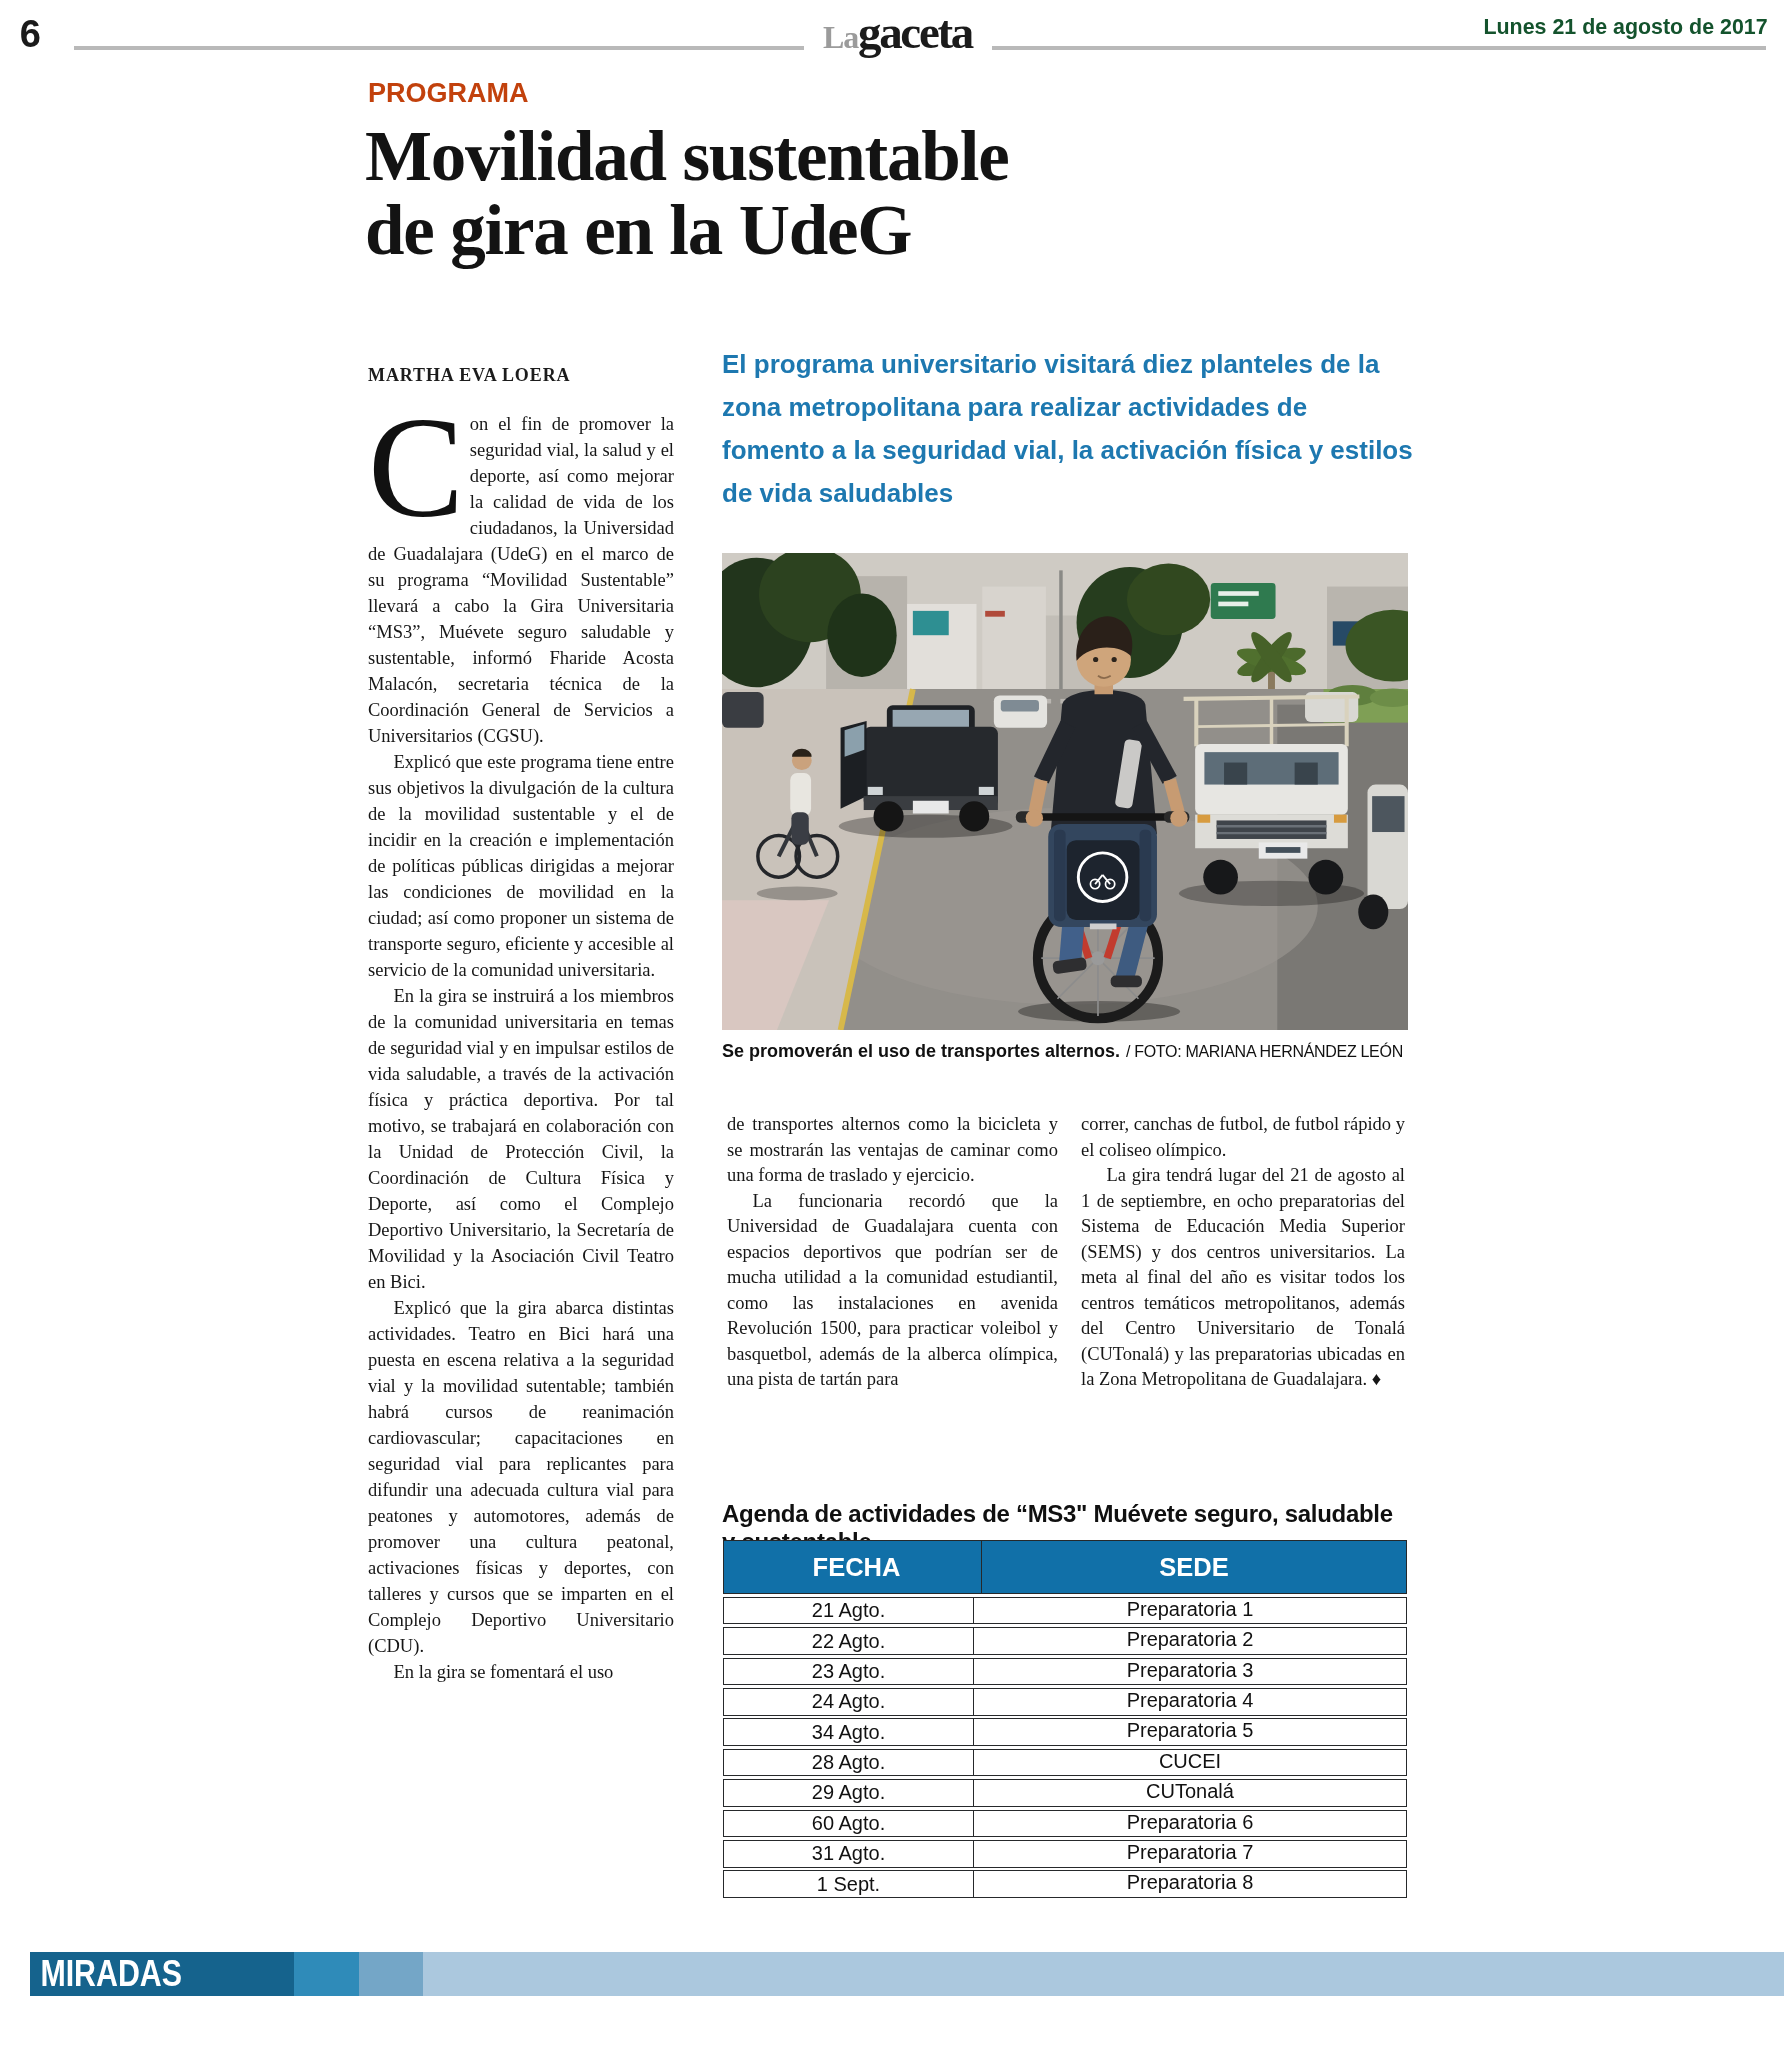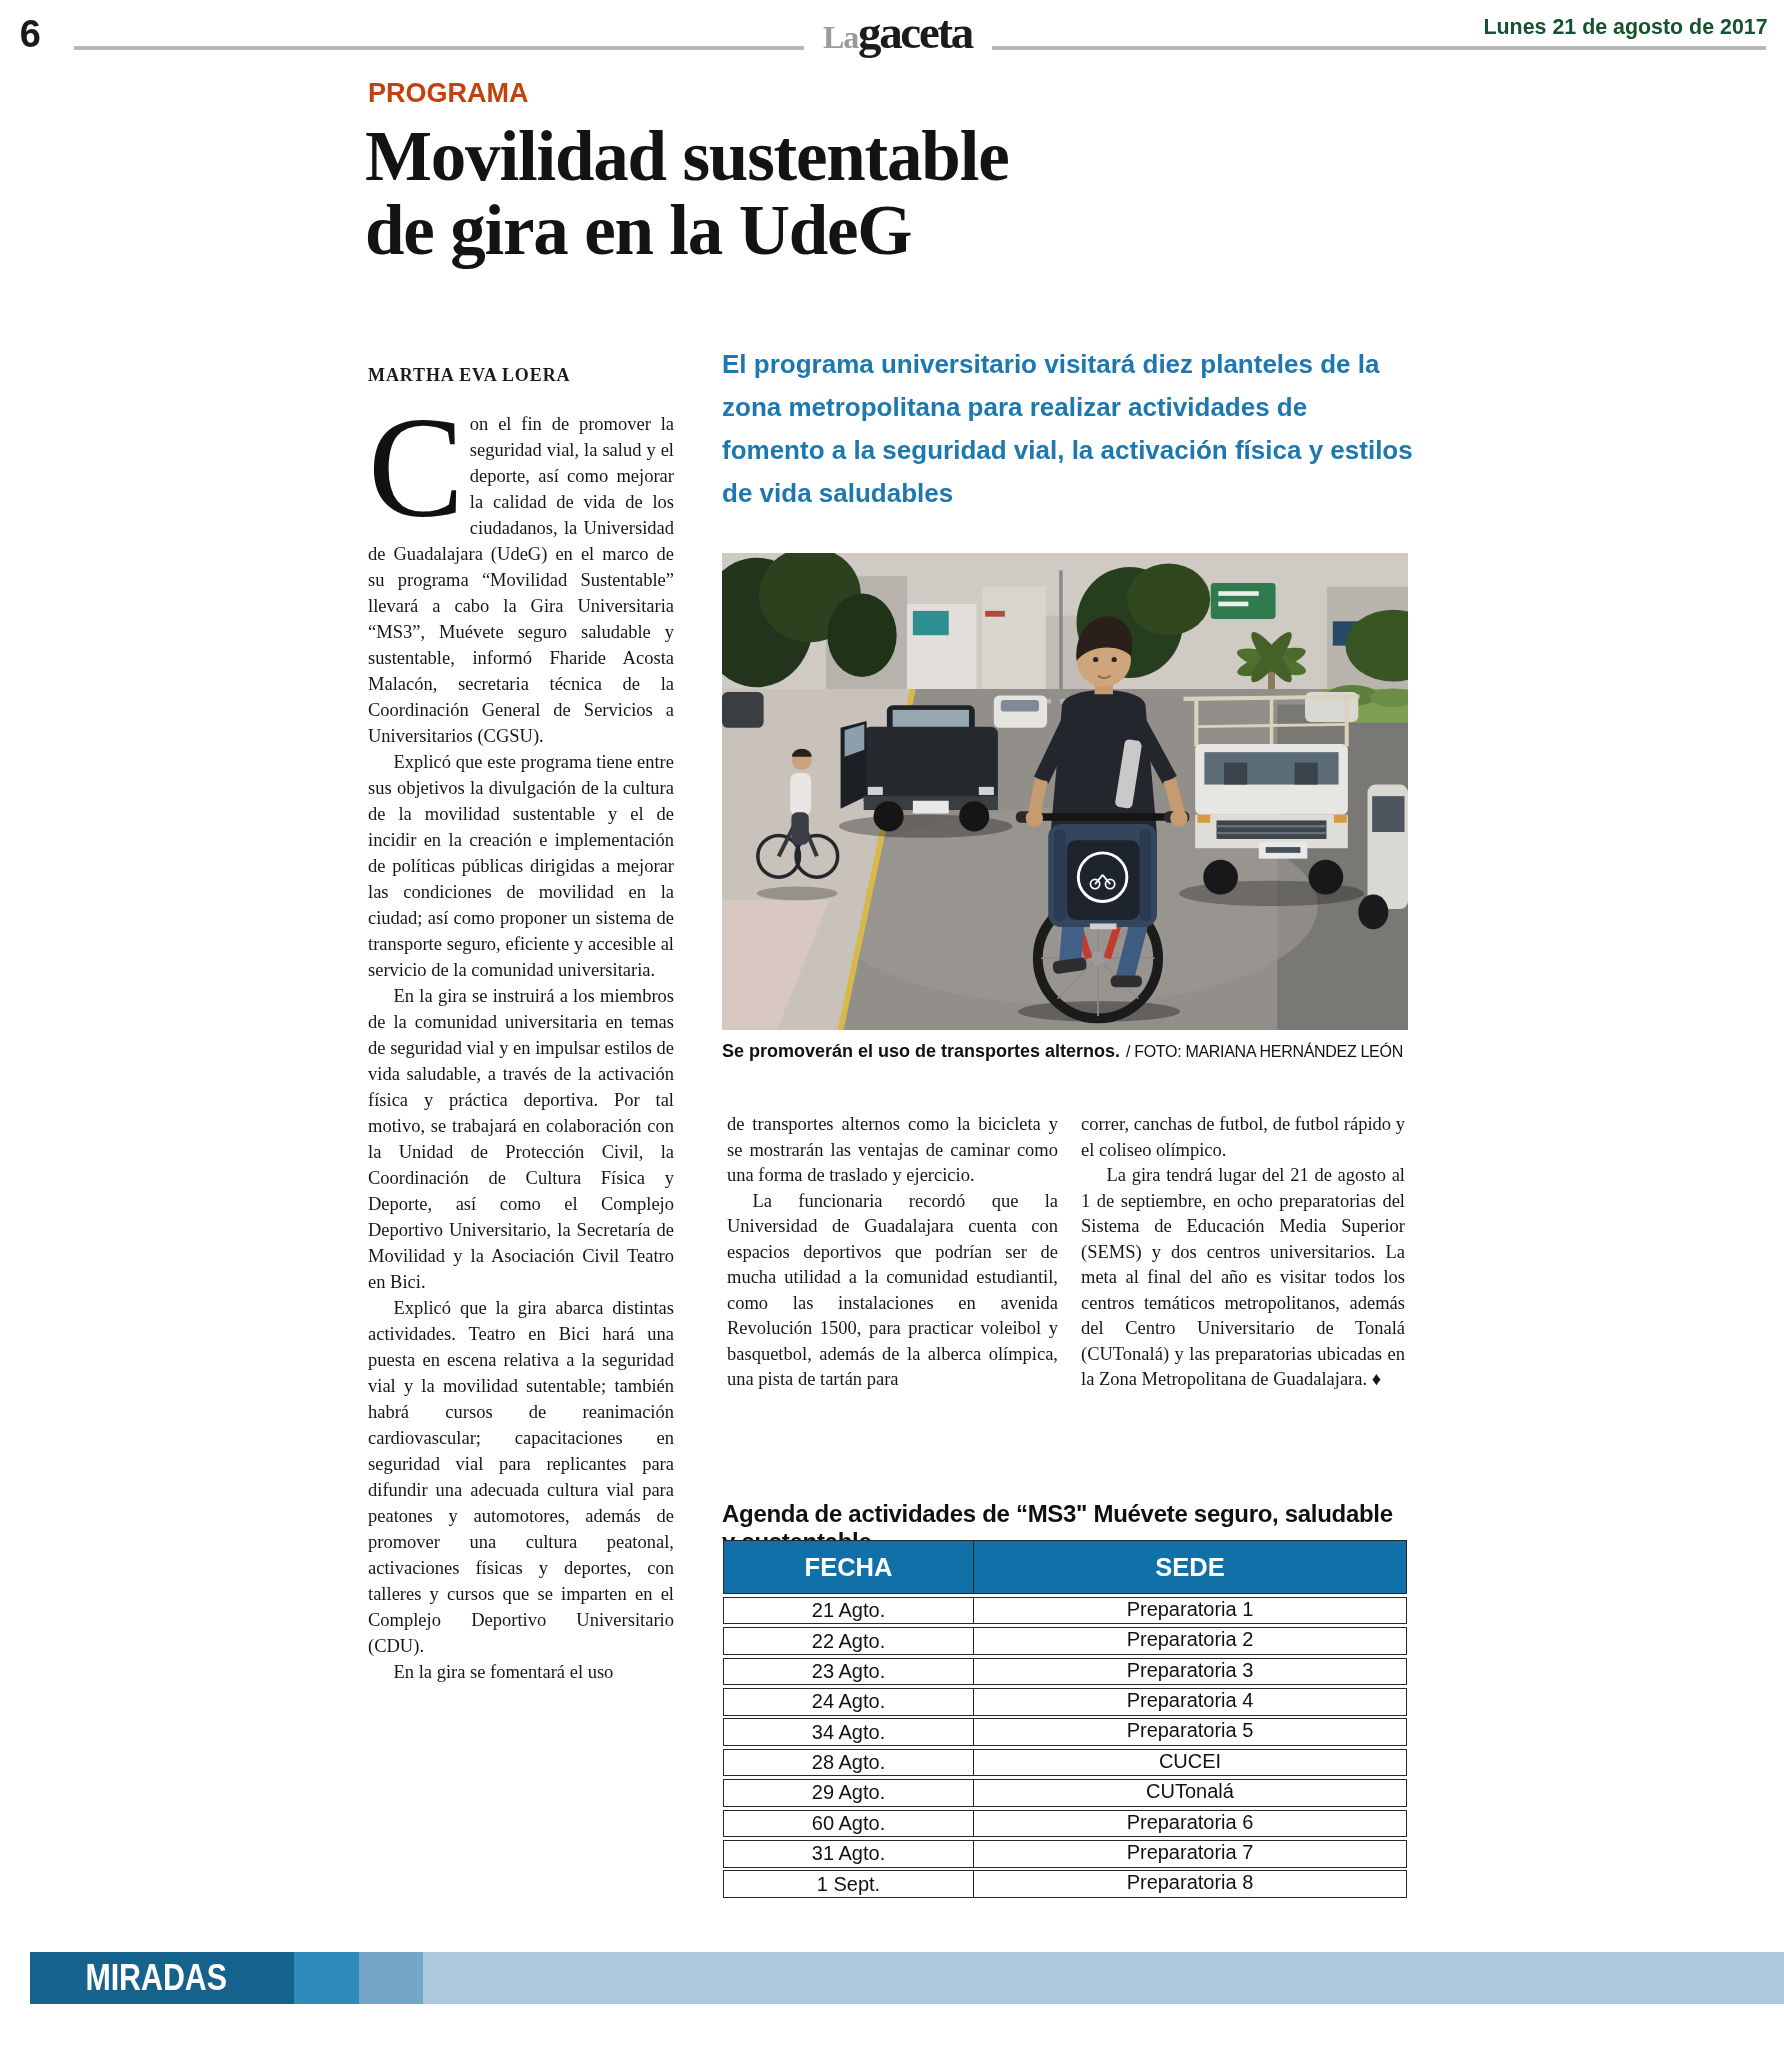--- a/index.html
+++ b/index.html
@@ -93,37 +93,37 @@
     position:absolute;left:722px;top:1500px;width:689px;
     font-family:"Liberation Sans", sans-serif;font-weight:bold;
     font-size:24px;color:#101010;letter-spacing:-0.3px;
   }
   .agenda-table{
     position:absolute;left:723px;top:1540px;width:684px;
     font-family:"Liberation Sans", sans-serif;
   }
   .agenda-head{
     display:flex;background:#1170a8;border:1.7px solid #26292b;
-    height:52px;align-items:center;
+    height:52px;align-items:center;padding-left:8px;
   }
   .agenda-head-cell{
     color:#ffffff;font-weight:bold;font-size:25.5px;text-align:center;
   }
   .agenda-head-cell.fecha{width:249px;border-right:1.7px solid #26292b;align-self:stretch;display:flex;align-items:center;justify-content:center;}
   .agenda-head-cell.sede{flex:1;}
   .agenda-row{
     display:flex;border:1.7px solid #26292b;margin-top:2.9px;background:#fff;
     height:25.5px;align-items:flex-start;
   }
   .agenda-cell{font-size:20px;color:#111;text-align:center;}
   .agenda-cell.fecha{width:249px;border-right:1.7px solid #26292b;align-self:stretch;display:flex;align-items:center;justify-content:center;}
   .agenda-cell.sede{flex:1;}
   
   .footer-bar{position:absolute;left:0;top:1952px;width:1785px;height:52px;}
-  .fb-seg{position:absolute;top:0;height:52px;padding-left:45px;}
+  .fb-seg{position:absolute;top:0;height:44px;}
   .fb-dark{left:30px;width:264px;background:#15638d;display:flex;align-items:center;}
   .fb-2{left:294px;width:65px;background:#2f8bb9;}
   .fb-3{left:359px;width:64px;background:#74a6c7;}
   .fb-4{left:423px;width:1362px;background:#abc8de;}
   .miradas{
     font-family:"Liberation Sans", sans-serif;font-weight:bold;
     color:#ffffff;font-size:37px;letter-spacing:0px;
     transform:scaleX(0.82);transform-origin:left center;
     padding-left:12.7px;white-space:nowrap;
   }

